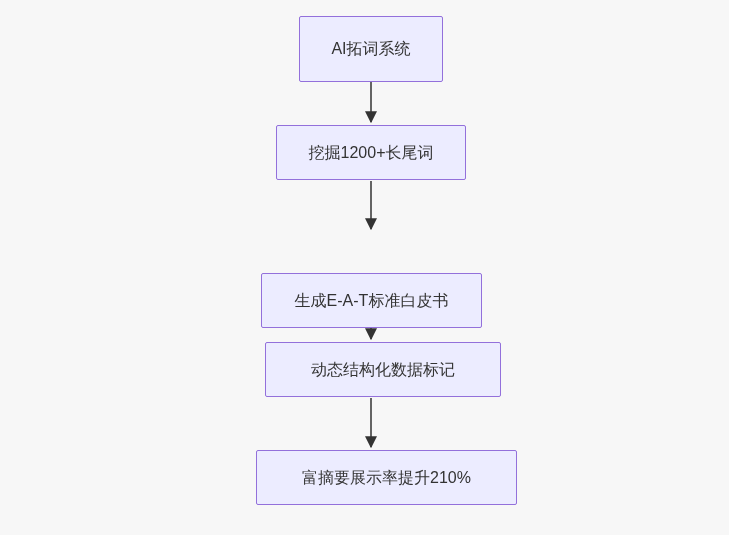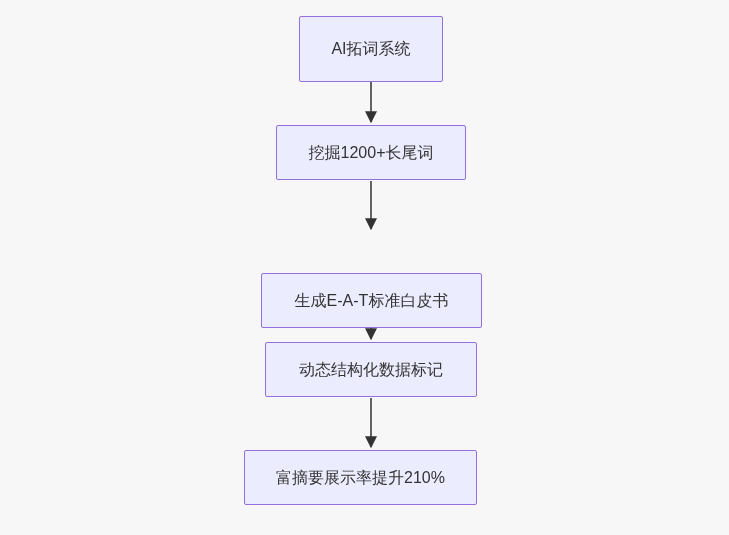--- a/index.html
+++ b/index.html
@@ -39,22 +39,22 @@
   .node-label {
     color: #333333;
     font-size: 16px;
     line-height: 1.2;
     white-space: nowrap;
     text-align: center;
   }
   .n1 { left: 299px; top: 16px;  width: 144px; height: 66px; }
   .n2 { left: 276px; top: 125px; width: 190px; height: 55px; justify-content: center; }
   .n3 { left: 261px; top: 232px; width: 221px; height: 55px; margin-top: 41px; }
-  .n4 { left: 265px; top: 342px; width: 212px; height: 55px; }
-  .n5 { left: 244px; top: 450px; width: 233px; height: 55px; }
+  .n4 { left: 265px; top: 342px; width: 236px; height: 55px; }
+  .n5 { left: 256px; top: 450px; width: 261px; height: 55px; }
   .edge-line {
     stroke: #333333;
     stroke-width: 1.5;
   }
 </style>
 </head>
 <body>
 
 <div class="canvas">
 

